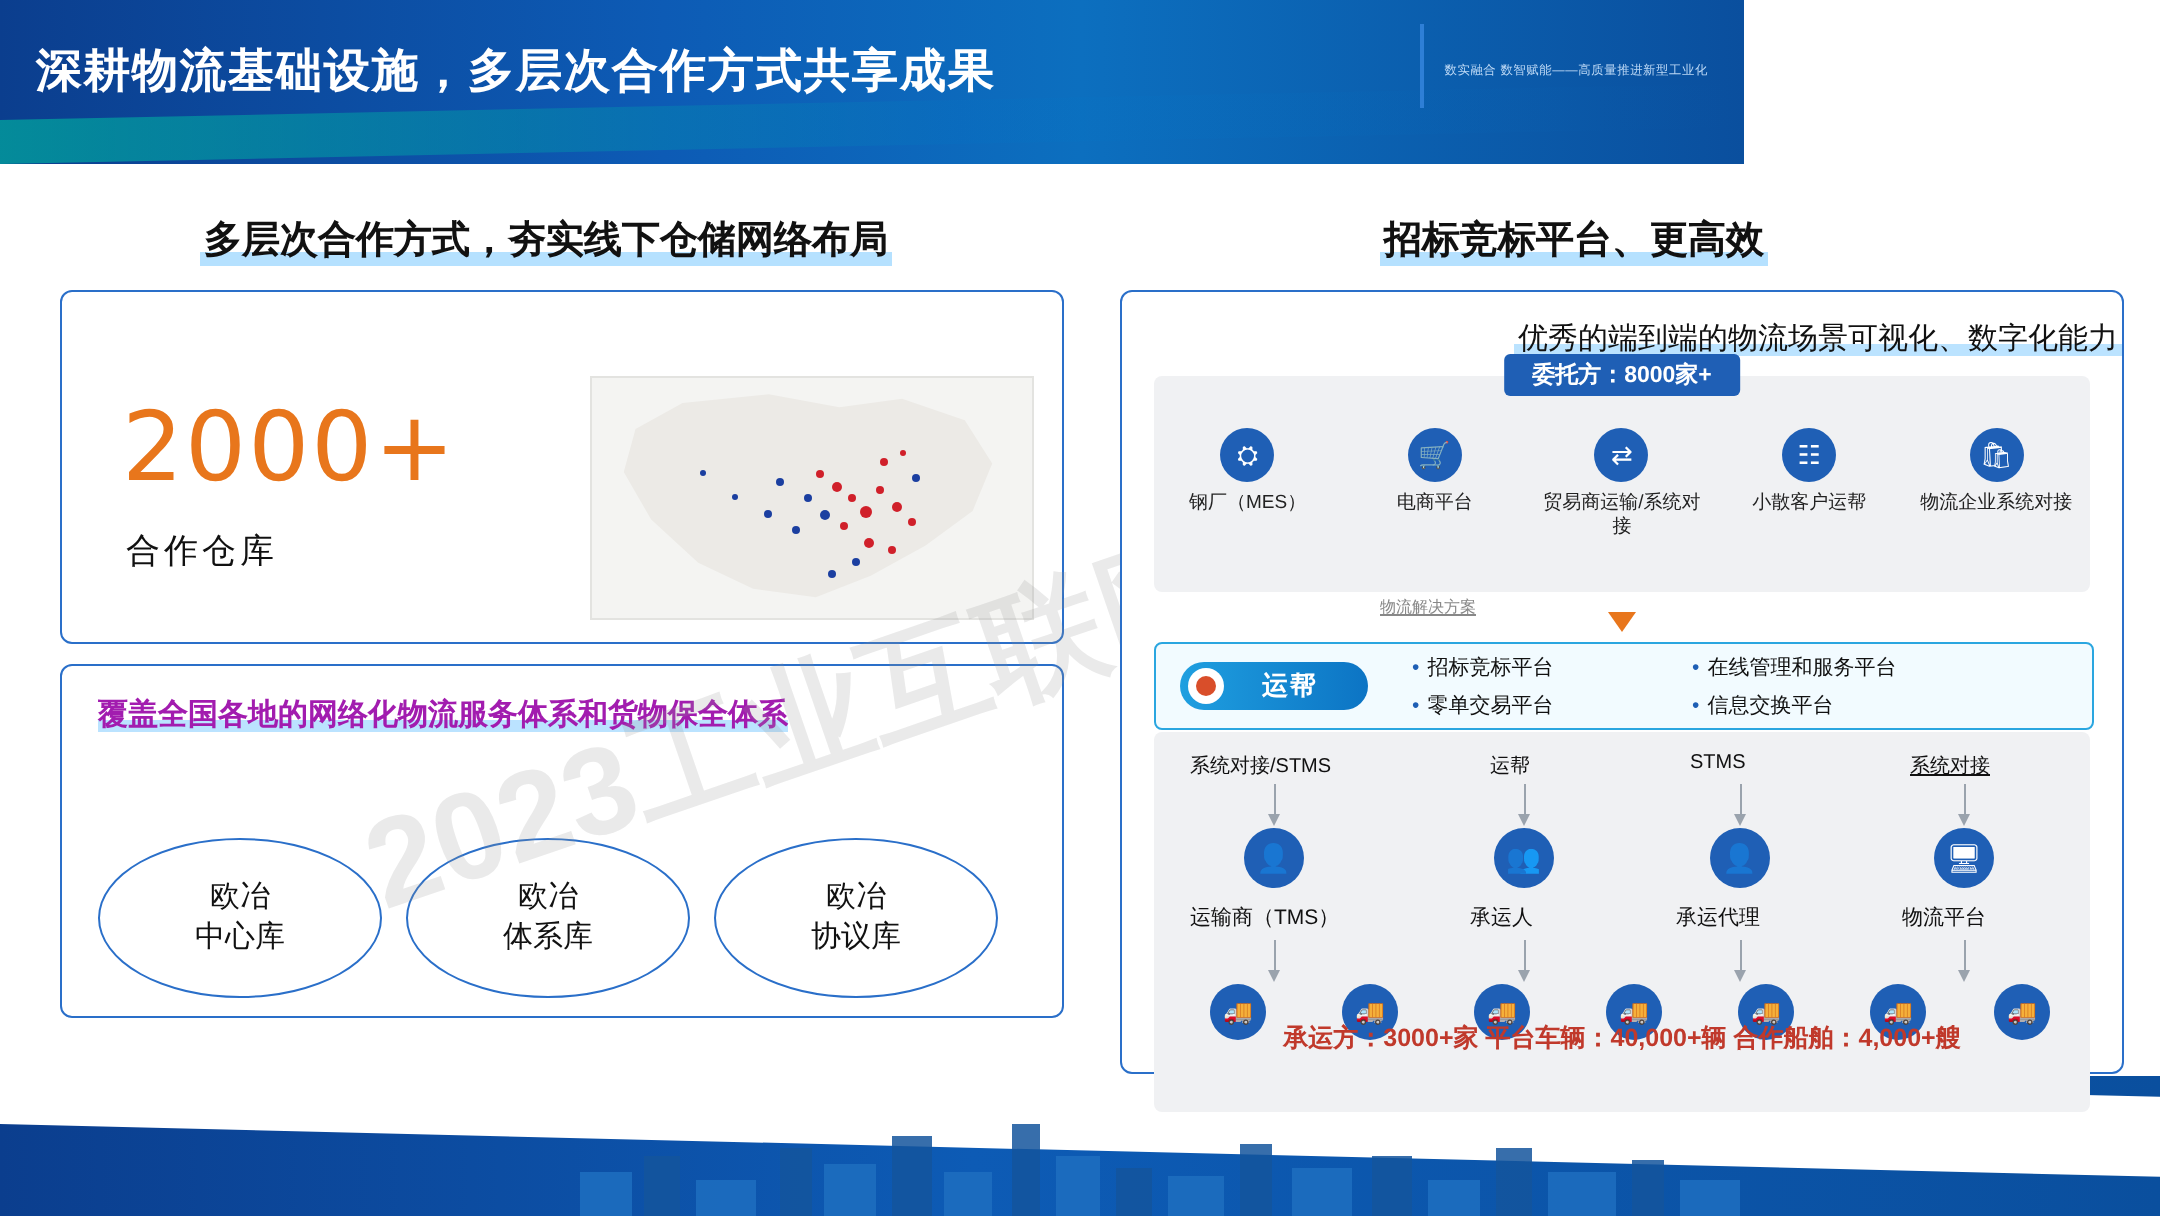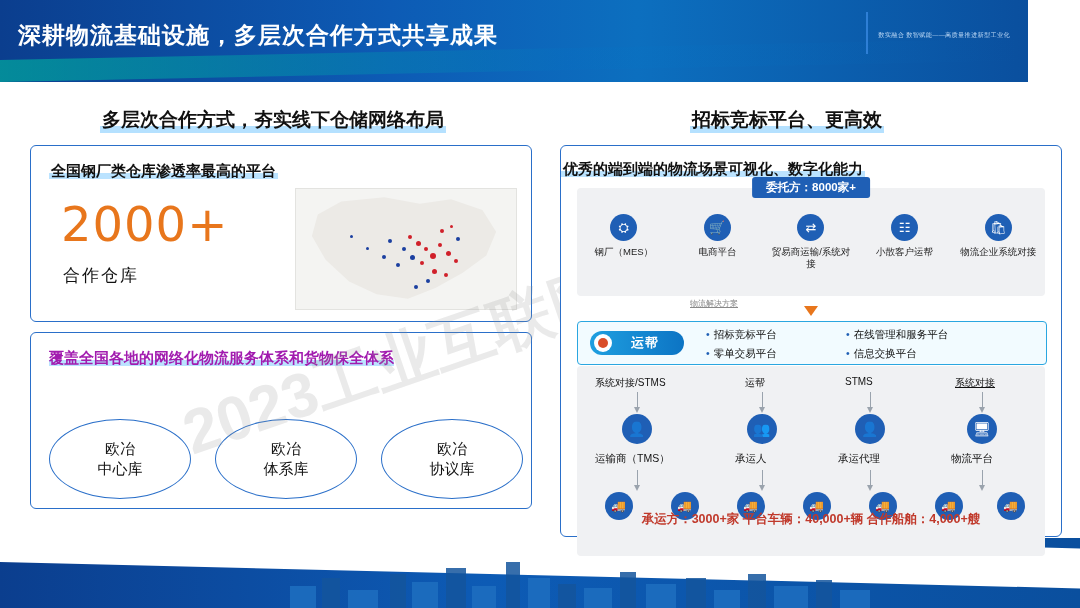--- a/index.html
+++ b/index.html
@@ -7,21 +7,21 @@
     width:1080px;height:608px;
     font-family:"Liberation Sans","DejaVu Sans",sans-serif;
     background:#ffffff;
     overflow:hidden;
     position:relative;
   }
   .slide{position:absolute;inset:0;background:#fff;}
 
   
   .header{
-    position:absolute;left:0;top:0;width:1028px;height:82px;
+    position:absolute;left:0;top:0;width:872px;height:82px;
     background:linear-gradient(90deg,#0b3e8e 0%,#0d5bb5 38%,#0c6fbf 62%,#0a4f9e 100%);
     overflow:hidden;
   }
   .header:after{
     content:"";position:absolute;left:0;bottom:0;width:100%;height:22px;
     background:linear-gradient(90deg,rgba(0,180,160,.65),rgba(0,120,200,.15) 55%,rgba(0,60,140,0));
     transform:skewY(-1.2deg);transform-origin:left bottom;
   }
   .header-title{
     position:absolute;left:18px;top:20px;
@@ -92,35 +92,35 @@
   }
   .dot{position:absolute;border-radius:50%;}
   .d-red{background:#d0202a;}
   .d-blue{background:#1b3fa0;}
 
   .card2-text{
     position:absolute;left:18px;top:14px;right:16px;
     font-size:15px;font-weight:bold;color:#a21caf;line-height:1.5;
   }
   .card2-text .hl{box-shadow:inset 0 -6px 0 rgba(120,200,255,.5);}
-  .ellipses{position:absolute;left:18px;top:86px;display:flex;gap:24px;}
+  .ellipses{position:absolute;left:18px;top:86px;display:flex;gap:12px;}
   .ellipse{
     width:140px;height:78px;border:1.6px solid #2a6fc9;border-radius:50%;
     display:flex;flex-direction:column;align-items:center;justify-content:center;
     font-size:15px;color:#111;line-height:1.35;background:#fff;
   }
 
   
   #right-panel{
     position:absolute;left:560px;top:145px;width:500px;height:390px;
     border:1px solid #2a6fc9;border-radius:6px;background:#fff;z-index:6;
   }
   .rp-title{
-    position:absolute;left:0;right:0;top:14px;text-align:left;
-    font-size:15px;font-weight:bold;color:#111;
+    position:absolute;left:0;right:0;top:14px;text-align:right;
+    font-size:15px;font-weight:normal;color:#111;
   }
   .rp-title .hl{box-shadow:inset 0 -6px 0 rgba(120,200,255,.5);padding:0 2px;}
 
   .grey-box{
     position:absolute;background:#f0f1f3;border-radius:4px;
   }
   #box-top{left:16px;top:42px;width:468px;height:108px;}
   #box-bottom{left:16px;top:220px;width:468px;height:190px;}
 
   .badge{
@@ -220,23 +220,20 @@
     </div>
   </div>
 
   <div class="watermark">2023工业互联网大会</div>
 
   <div class="sec-title" id="title-left">
     <span class="hl">多层次合作方式，夯实线下仓储网络布局</span>
   </div>
 
   <div class="card" id="left-card-1">
-    <div class="card-head">
-      <span class="hl">全国钢厂类仓库渗透率最高的平台</span>
-    </div>
     <div class="big-num">2000+</div>
     <div class="big-num-label">合作仓库</div>
 
     <div class="map">
       <div class="land"></div>
       <div class="dot d-red" style="left:112px;top:46px;width:4px;height:4px"></div>
       <div class="dot d-red" style="left:120px;top:52px;width:5px;height:5px"></div>
       <div class="dot d-red" style="left:128px;top:58px;width:4px;height:4px"></div>
       <div class="dot d-red" style="left:134px;top:64px;width:6px;height:6px"></div>
       <div class="dot d-red" style="left:142px;top:54px;width:4px;height:4px"></div>

